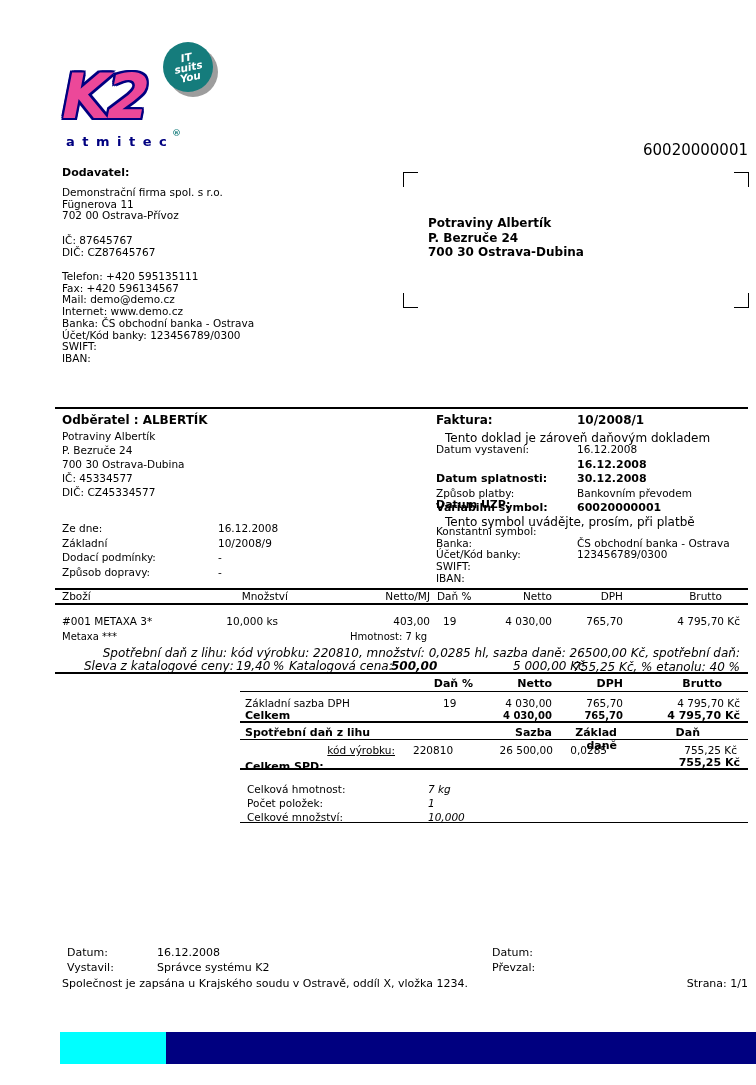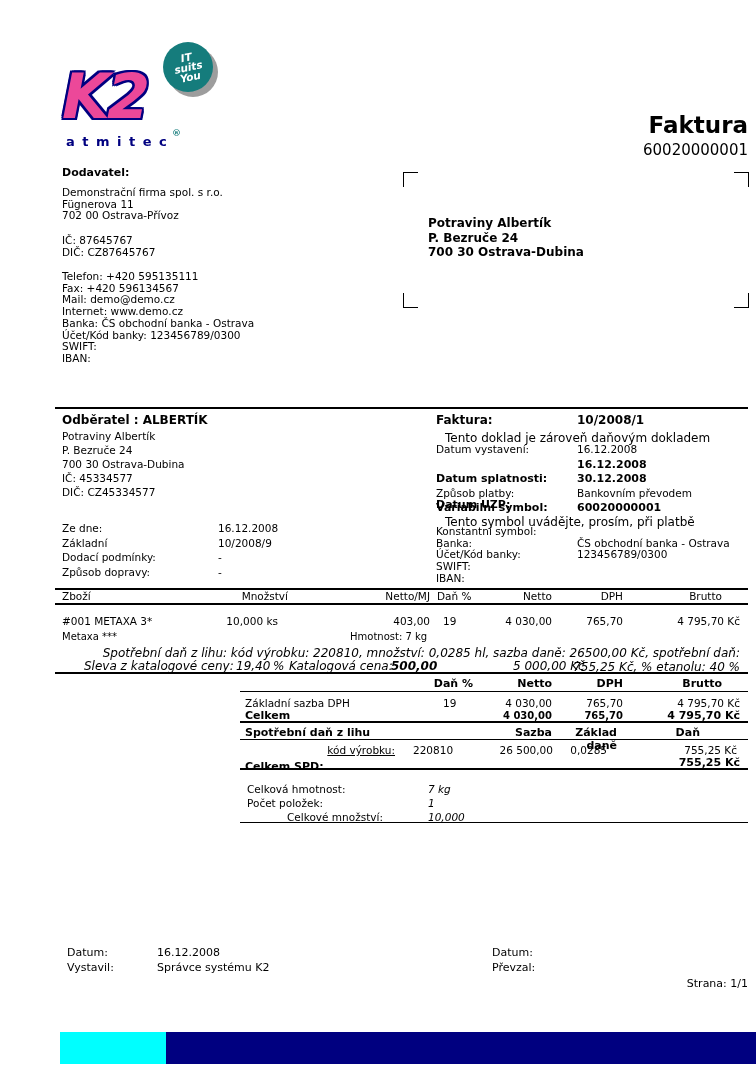--- a/index.html
+++ b/index.html
@@ -49,21 +49,20 @@
     <div class="badge">
       <span>IT
 suits
 You</span>
     </div>
     <div class="k2text">K2</div>
     <div class="k2reg">®</div>
     <div class="atmitec">atmitec</div>
   </div>
 
-  <div class="abs b r" style="left:400px;top:112px;width:348px;font-size:23px;">Faktura</div>
   <div class="abs r" style="left:400px;top:141px;width:348px;font-size:15px;">60020000001</div>
 
   <div class="abs b fs11" style="left:62px;top:166px;">Dodavatel:</div>
   <div class="abs lh117" style="left:62px;top:187px;">
     <div>Demonstrační firma spol. s r.o.</div>
     <div>Fügnerova 11</div>
     <div>702 00 Ostrava-Přívoz</div>
   </div>
   <div class="abs lh117" style="left:62px;top:235px;">
     <div>IČ: 87645767</div>
@@ -200,27 +199,28 @@
   <div class="abs r" style="left:640px;top:744px;width:97px;">755,25 Kč</div>
 
   <div class="abs b fs11" style="left:245px;top:760px;">Celkem SPD:</div>
   <div class="abs b fs11 r" style="left:640px;top:756px;width:100px;">755,25 Kč</div>
   <div class="hline2" style="left:240px;top:768px;width:508px;"></div>
 
   <div class="abs" style="left:247px;top:783px;">Celková hmotnost:</div>
   <div class="abs i" style="left:428px;top:783px;">7 kg</div>
   <div class="abs" style="left:247px;top:797px;">Počet položek:</div>
   <div class="abs i" style="left:428px;top:797px;">1</div>
-  <div class="abs" style="left:247px;top:811px;margin-left:40px;">Celkové množství:</div>
+  <div class="abs" style="left:247px;top:811px;">Celkové množství:</div>
   <div class="abs i" style="left:428px;top:811px;">10,000</div>
   <div class="hline" style="left:240px;top:822px;width:508px;"></div>
 
   <div class="abs fs11" style="left:67px;top:946px;">Datum:</div>
   <div class="abs fs11" style="left:157px;top:946px;">16.12.2008</div>
   <div class="abs fs11" style="left:67px;top:961px;">Vystavil:</div>
   <div class="abs fs11" style="left:157px;top:961px;">Správce systému K2</div>
   <div class="abs fs11" style="left:492px;top:946px;">Datum:</div>
   <div class="abs fs11" style="left:492px;top:961px;">Převzal:</div>
+  <div class="abs fs11" style="left:62px;top:977px;">Společnost je zapsána u Krajského soudu v Ostravě, oddíl X, vložka 1234.</div>
   <div class="abs fs11 r" style="left:600px;top:977px;width:148px;">Strana: 1/1</div>
 
   <div class="bar-cyan"></div>
   <div class="bar-navy"></div>
 </div>
 
 </body></html>

